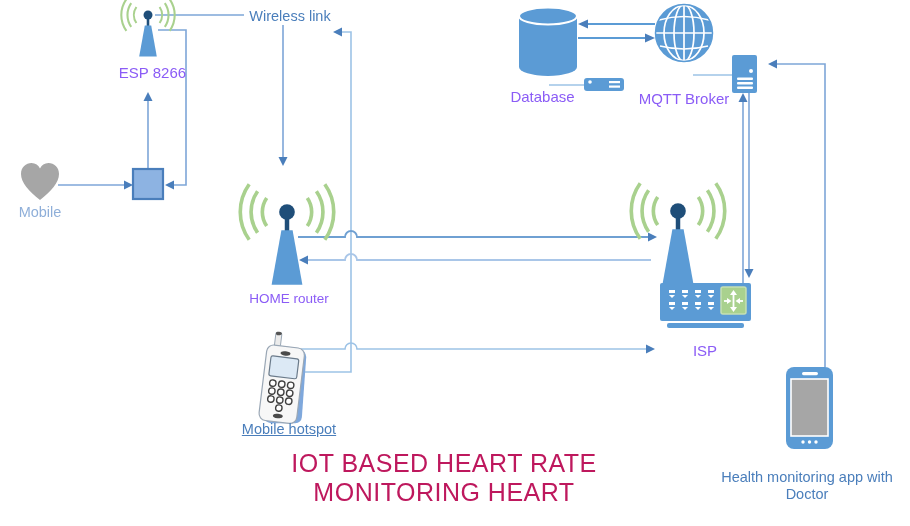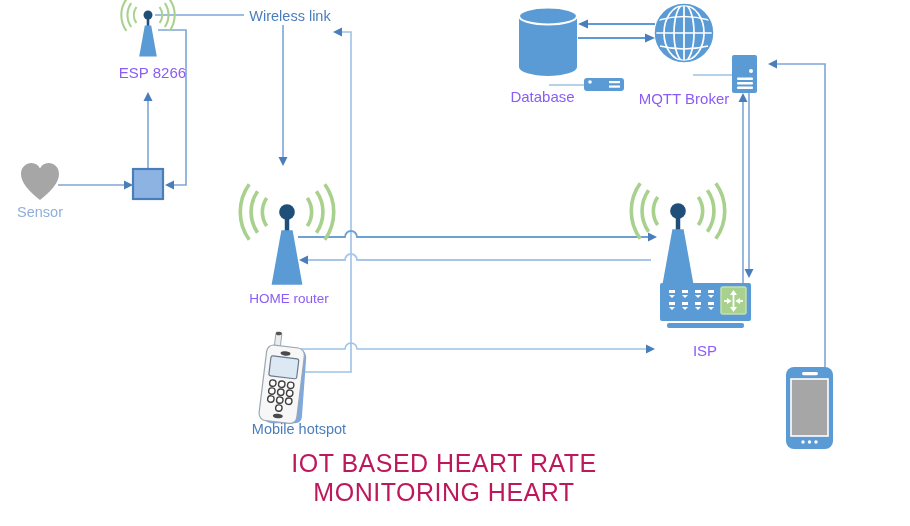--- a/index.html
+++ b/index.html
@@ -217,33 +217,37 @@
       <circle cx="803" cy="442" r="1.7" fill="#ffffff"></circle>
       <circle cx="809.5" cy="442" r="1.7" fill="#ffffff"></circle>
       <circle cx="816" cy="442" r="1.7" fill="#ffffff"></circle>
     </g>
   </svg>
 
   <div class="lbl lbl-dark" style="left:105px;top:64px;width:95px;font-size:15px;">ESP 8266</div>
 
   <div class="lbl lbl-blue lbl-onwhite" style="left:244px;top:8px;width:88px;">Wireless link</div>
 
-  <div class="lbl lbl-light" style="left:9px;top:204px;width:62px;">Sensor</div>
+  <div class="lbl lbl-light" style="left:9px;top:204px;width:62px;">Mobile</div>
 
 
 
   <div class="lbl lbl-dark" style="left:244px;top:291px;width:90px;font-size:13.5px;text-align:center;">HOME router</div>
 
-  <div class="lbl lbl-blue" style="left:249px;top:421px;width:100px;">Mobile hotspot</div>
+  <div class="lbl lbl-blue" style="left:239px;top:421px;width:100px;text-decoration:underline;">Mobile hotspot</div>
 
   <div class="lbl lbl-dark" style="left:680px;top:342px;width:50px;font-size:15px;">ISP</div>
 
   <div class="lbl lbl-dark" style="left:500px;top:88px;width:85px;font-size:15px;">Database</div>
 
   <div class="lbl lbl-dark" style="left:636px;top:90px;width:96px;font-size:15px;">MQTT Broker</div>
 
+  <div class="lbl lbl-blue" style="left:711px;top:469px;width:192px;">
+    <div>Health monitoring app with</div>
+    <div>Doctor</div>
+  </div>
 
   <div class="title" style="left:268px;top:449px;width:352px;">
     <div>IOT BASED HEART RATE</div>
     <div>MONITORING HEART</div>
   </div>
 
 </div>
 
 </body></html>

